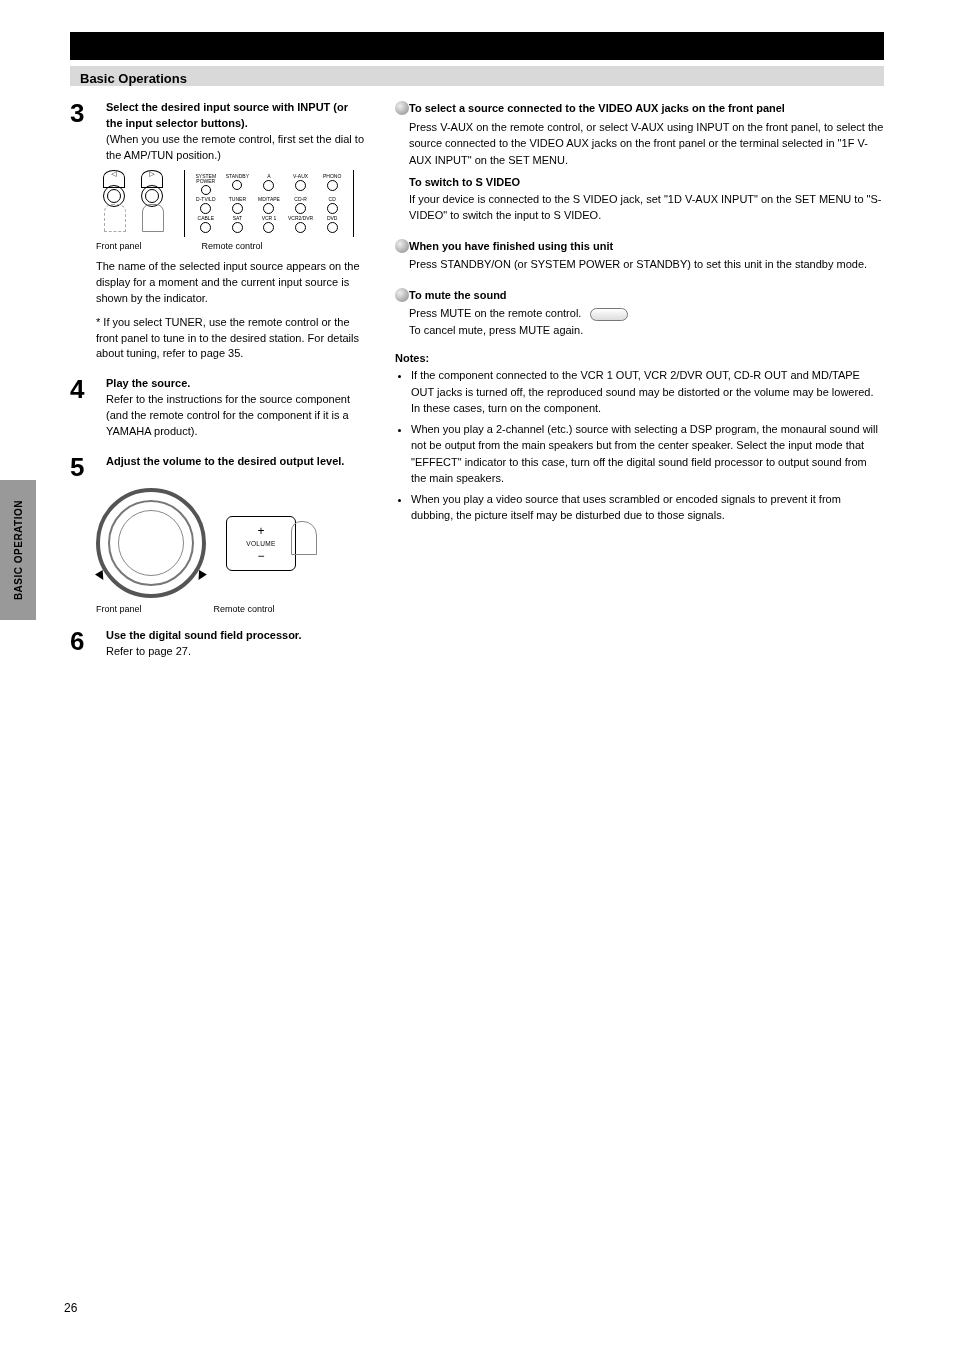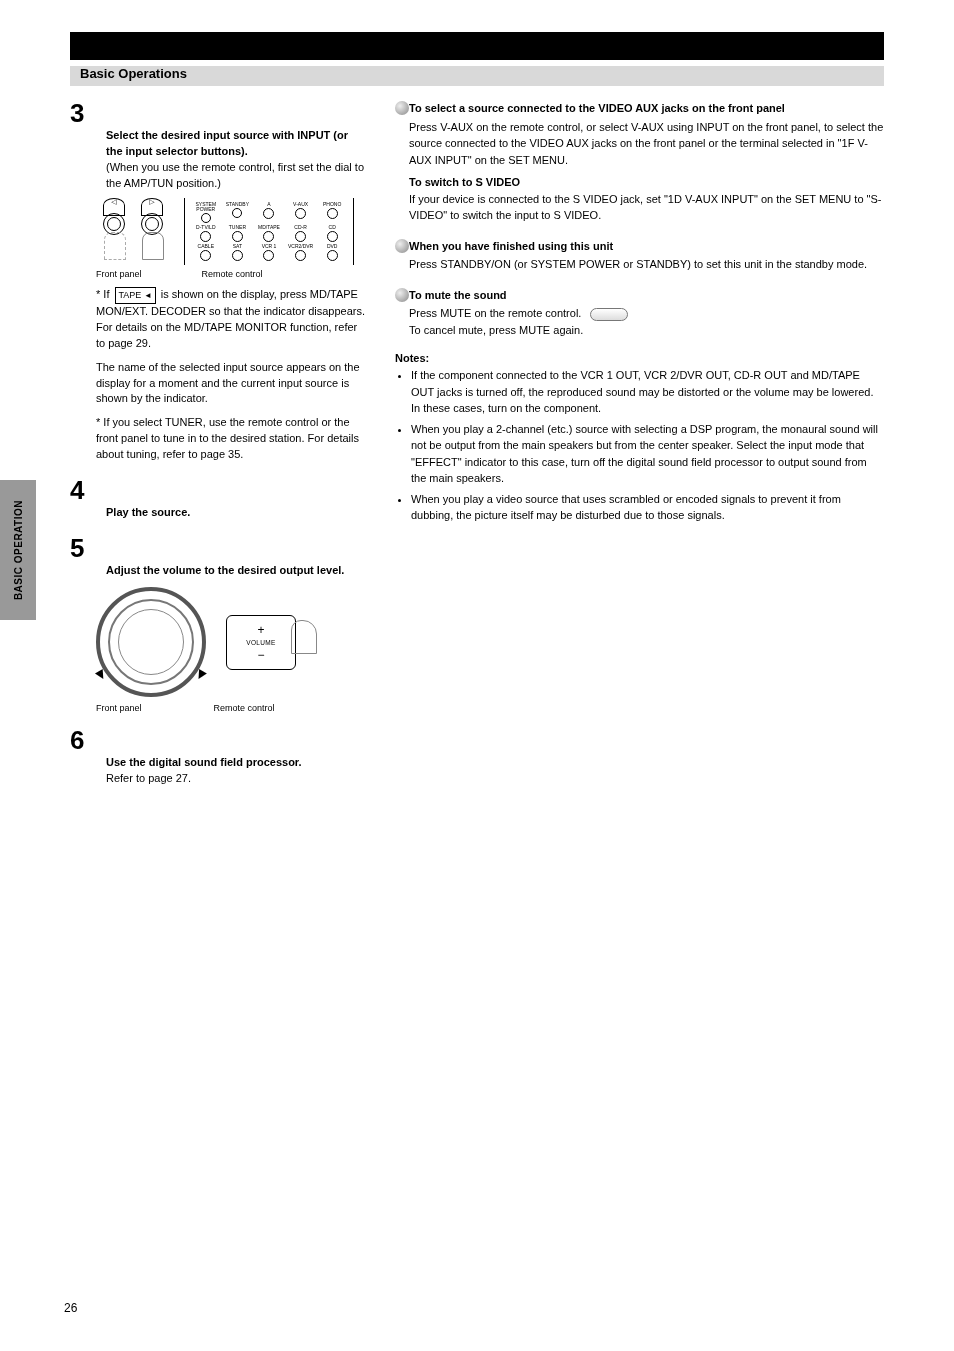--- a/index.html
+++ b/index.html
@@ -36,39 +36,39 @@
   .black-bar {
     height: 28px;
     background: #000;
   }
   .gray-bar {
     margin-top: 6px;
     height: 20px;
     background: #d9d9d9;
     padding-left: 10px;
     display: flex;
-    align-items: flex-start;
+    align-items: flex-end;
     font-size: 13px;
     font-weight: bold;
   }
   .two-col {
     display: flex;
     gap: 30px;
     margin-top: 14px;
   }
   .col-left { flex: 0 0 295px; }
   .col-right { flex: 1; }
   .step-row { display: flex; gap: 10px; }
   .step-num {
     font-size: 26px;
     font-weight: bold;
     flex: 0 0 26px;
     line-height: 1;
   }
-  .step-body { flex: 1; font-size: 11px; line-height: 1.45; margin-top: 28px; }
+  .step-body { flex: 1; font-size: 11px; line-height: 1.45; }
   .step-title { font-weight: bold; }
   .remote-box {
     border-left: 1px solid #000;
     border-right: 1px solid #000;
     padding: 4px 6px;
     width: 170px;
   }
   .remote-grid {
     display: grid;
     grid-template-columns: repeat(5, 1fr);
@@ -275,34 +275,29 @@
                 <div class="circ"></div>
               </div>
           </div>
         </div>
       </div>
       <div style="display:flex;gap:60px;margin-left:26px;font-size:9px;">
         <span>Front panel</span>
         <span>Remote control</span>
       </div>
 
-      <div class="step-body" style="margin:8px 0 0 26px;">
-        <span>* If</span>
-        <span class="tape-frame"><span>TAPE</span> <span class="tri">◄</span></span>
-        <span>is shown on the display, press</span>
-        <span>MD/TAPE MON/EXT. DECODER so that the indicator disappears. For details on the MD/TAPE MONITOR function, refer to page 29.</span>
-      </div>
 
       <div class="step-body" style="margin:8px 0 0 26px;">The name of the selected input source appears on the display for a moment and the current input source is shown by the indicator.</div>
       <div class="step-body" style="margin:8px 0 14px 26px;">* If you select TUNER, use the remote control or the front panel to tune in to the desired station. For details about tuning, refer to page 35.</div>
 
       <div class="step-row" style="margin-bottom:14px;">
         <div class="step-num">4</div>
         <div class="step-body">
           <div class="step-title">Play the source.</div>
+          <div>Refer to the instructions for the source component (and the remote control for the component if it is a YAMAHA product).</div>
         </div>
       </div>
 
       <div class="step-row">
         <div class="step-num">5</div>
         <div class="step-body">
           <div class="step-title">Adjust the volume to the desired output level.</div>
         </div>
       </div>
       <div class="vol-illus" style="margin-left:26px;">

